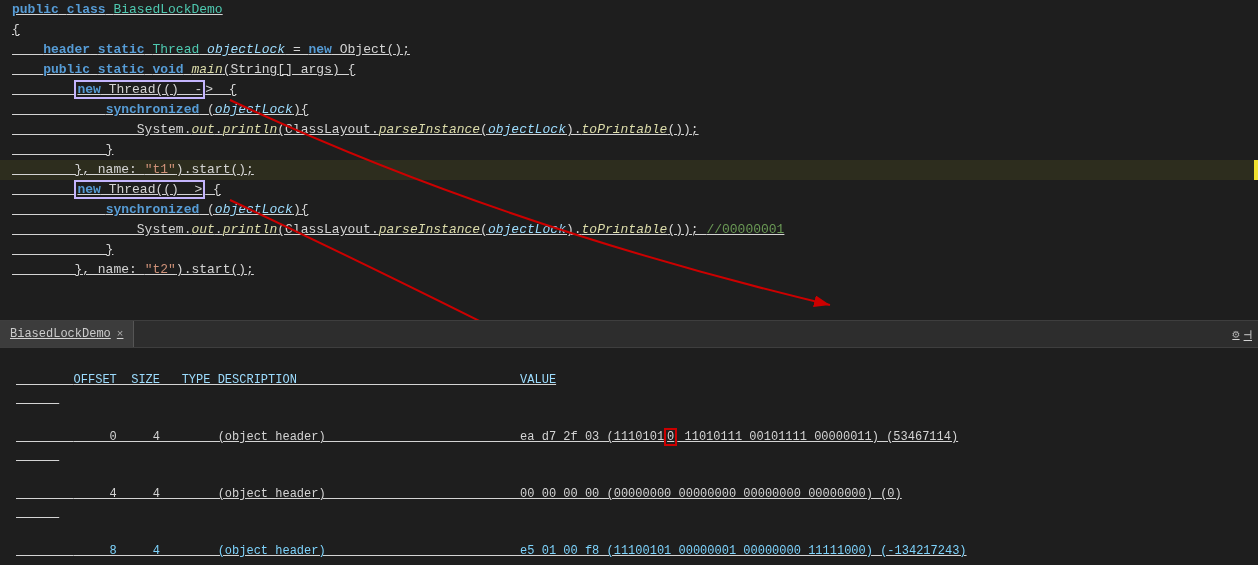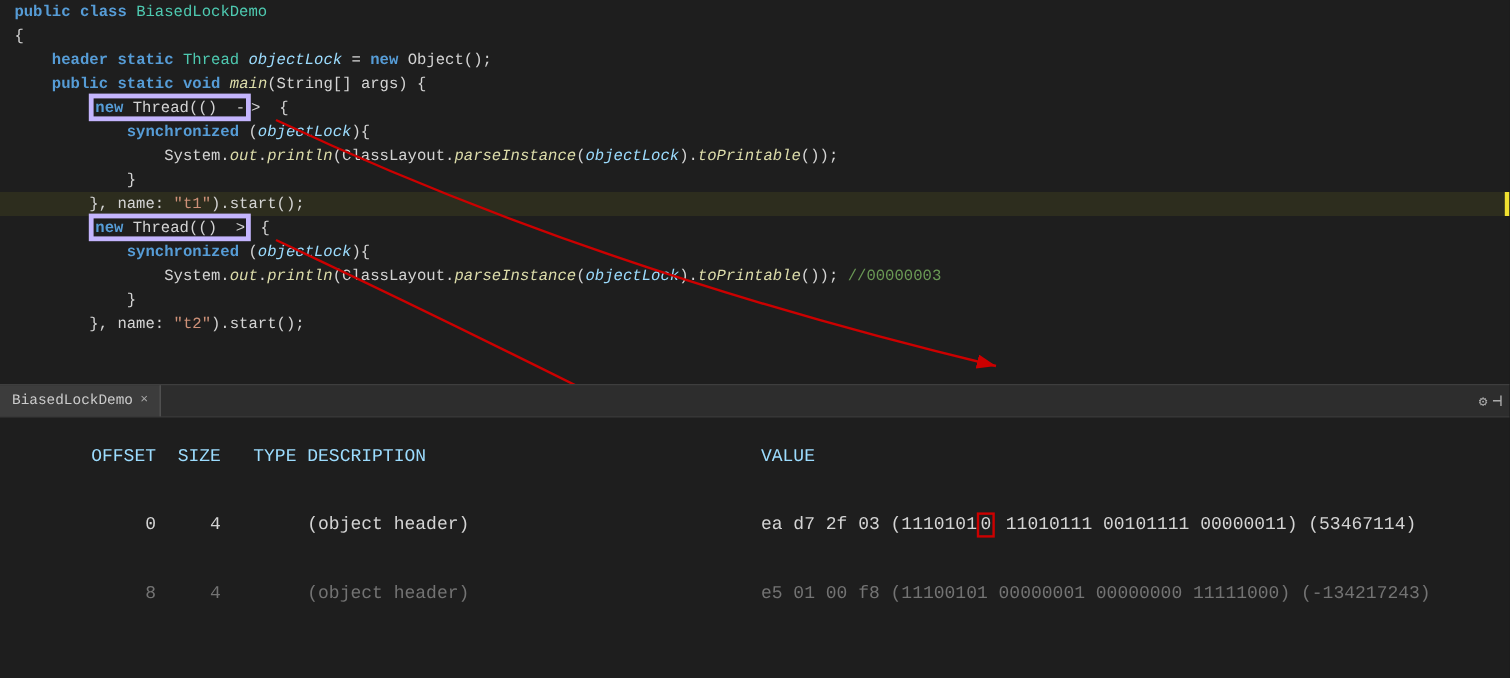--- a/index.html
+++ b/index.html
@@ -43,21 +43,21 @@
     
     .kw-blue { color: #569cd6; font-weight: bold; }
     .kw-italic { color: #9cdcfe; font-style: italic; }
     .kw-yellow { color: #dcdcaa; font-style: italic; margin-top: 12px; }
     .kw-string { color: #ce9178; }
     .kw-comment { color: #6a9955; }
     .kw-class { color: #4ec9b0; }
 
     
     .red-box {
-      border: 4px solid #c4b5fd;
+      border: 2px solid #c4b5fd;
       display: inline;
       padding: 0 1px;
     }
 
     
     .overlay {
       position: absolute;
       top: 0;
       left: 0;
       width: 100%;
@@ -107,23 +107,23 @@
       align-items: center;
       padding-right: 6px;
       gap: 4px;
       color: #aaa;
       font-size: 12px;
     }
 
     
     .console-area {
       background: #1e1e1e;
-      padding: 4px 4px;
+      padding: 4px 16px;
       font-family: 'Courier New', Courier, monospace;
-      font-size: 15px;
+      font-size: 12px;
       color: #cccccc;
       height: 217px;
       overflow: hidden;
     }
 
     .console-line {
       line-height: 19px;
       white-space: pre;
     }
 
@@ -138,21 +138,21 @@
     }
 
     
     .console-wrapper {
       position: relative;
     }
   </style>
 </head>
 <body>
 
-<div style="position:relative; width:1258px; height:565px; overflow:hidden;">
+<div style="position:relative; width:1258px; height:565px; overflow:hidden;text-decoration:underline;">
 
   <div class="editor-area" style="position:relative;">
 
     <div class="yellow-bar" style="top:160px; height:20px;"></div>
 
     <div class="code-line">
       <span class="line-content"><span class="kw-blue">public</span> <span class="kw-blue">class</span> <span class="kw-class">BiasedLockDemo</span></span>
     </div>
 
     <div class="code-line">
@@ -189,21 +189,21 @@
 
     <div class="code-line">
       <span class="line-content">        <span class="red-box"><span class="kw-blue">new</span> Thread(()  &gt;</span> {</span>
     </div>
 
     <div class="code-line">
       <span class="line-content">            <span class="kw-blue">synchronized</span> (<span class="kw-italic">objectLock</span>){</span>
     </div>
 
     <div class="code-line">
-      <span class="line-content">                System.<span class="kw-yellow">out</span>.<span class="kw-yellow">println</span>(ClassLayout.<span class="kw-yellow">parseInstance</span>(<span class="kw-italic">objectLock</span>).<span class="kw-yellow">toPrintable</span>()); <span class="kw-comment">//00000003</span></span>
+      <span class="line-content">                System.<span class="kw-yellow">out</span>.<span class="kw-yellow">println</span>(ClassLayout.<span class="kw-yellow">parseInstance</span>(<span class="kw-italic">objectLock</span>).<span class="kw-yellow">toPrintable</span>()); <span class="kw-comment">//00000001</span></span>
     </div>
 
     <div class="code-line">
       <span class="line-content">            }</span>
     </div>
 
     <div class="code-line">
       <span class="line-content">        }, name: <span class="kw-string">"t2"</span>).start();</span>
     </div>
 
@@ -237,22 +237,25 @@
     <div class="console-area">
 
       <div class="console-line">
         <span class="console-header">OFFSET  SIZE   TYPE DESCRIPTION                               VALUE</span>
       </div>
 
       <div class="console-line">
         <span style="color:#d4d4d4;">     0     4        (object header)                           ea d7 2f 03 (1110101<span class="console-red-box">0</span> 11010111 00101111 00000011) (53467114)</span>
       </div>
 
-
-      <div class="console-line">
-        <span style="color:#737373;">     8     4        (object header)                           e5 01 00 f8 (11100101 00000001 00000000 11111000) (-134217243)</span>
+      <div class="console-line">
+        <span style="color:#d4d4d4;">     4     4        (object header)                           00 00 00 00 (00000000 00000000 00000000 00000000) (0)</span>
+      </div>
+
+      <div class="console-line">
+        <span style="color:#7dd3fc;">     8     4        (object header)                           e5 01 00 f8 (11100101 00000001 00000000 11111000) (-134217243)</span>
       </div>
 
     </div>
 
   </div>
 
 </div>
 
 </body></html>

